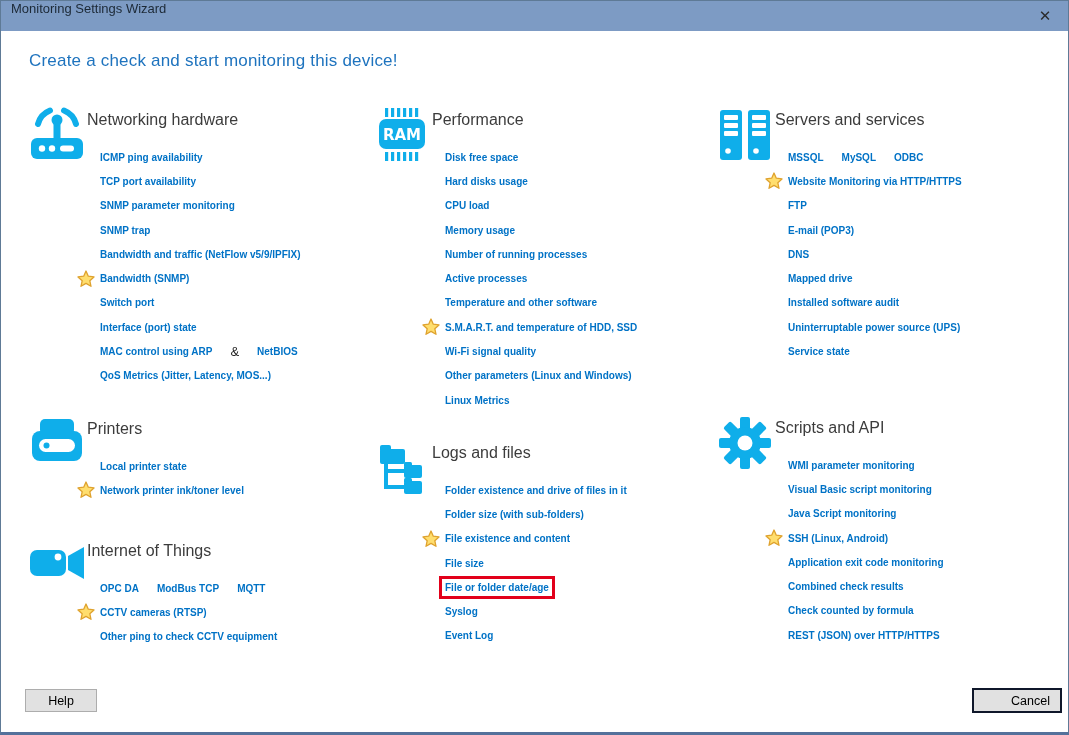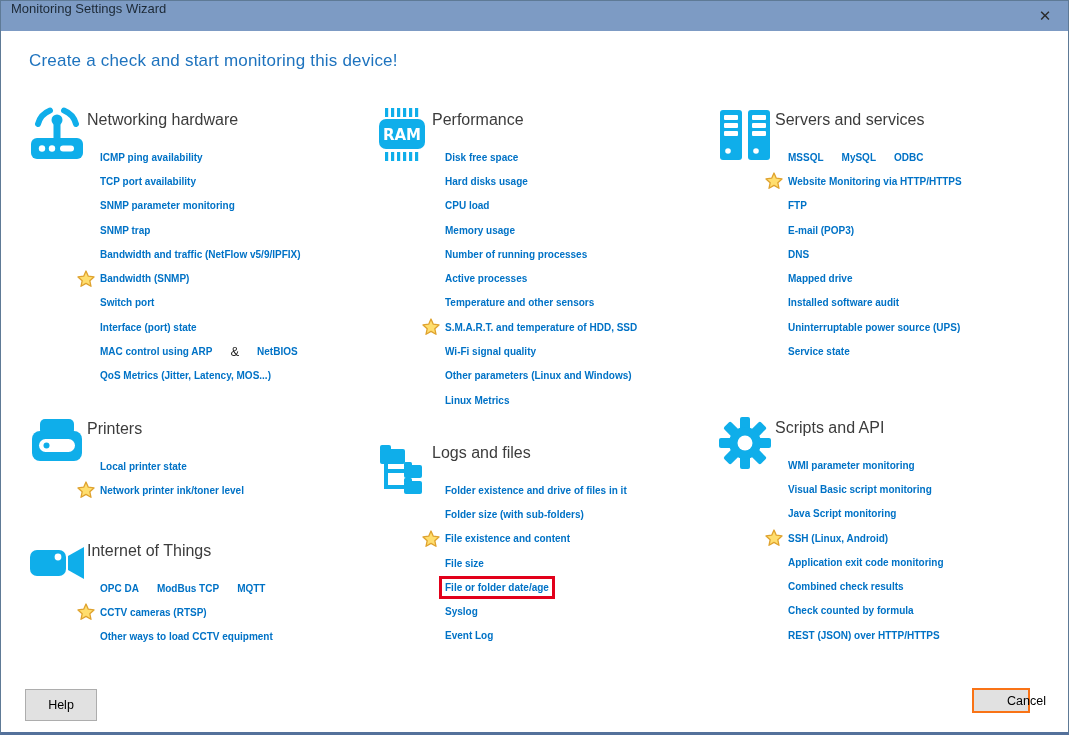--- a/index.html
+++ b/index.html
@@ -26,25 +26,25 @@
   .sec-title{margin-left:58px;font-size:16px;color:#3C3C3C;line-height:22px;}
   ul.links{list-style:none;margin:14px 0 0 0;padding:0 0 0 71px;}
   ul.links li{height:24.3px;display:flex;align-items:center;position:relative;}
   li.row{gap:18px;}
   .link{color:var(--accent,#0072C6);font-weight:700;font-size:10px;text-decoration:none;cursor:pointer;white-space:nowrap;text-align:center;}
   .amp{color:#222;font-size:13px;}
   .star{position:absolute;left:-23px;top:50%;transform:translateY(-50%);width:18px;height:18px;}
   .star svg{width:18px;height:18px;display:block;}
   .hl{outline:3px solid var(--red,#E2001A);outline-offset:3px;}
   .btn{
-    position:absolute;box-sizing:border-box;width:72px;height:32px;background:#E1E1E1;
+    position:absolute;box-sizing:border-box;width:72px;height:23px;background:#E1E1E1;
     border:1px solid #ADADAD;font-size:12.5px;color:#000;font-family:inherit;cursor:pointer;
   }
   #help-btn{left:24px;top:688px;}
-  #cancel-btn{left:971px;top:687px;width:58px;height:25px;border:2px solid #f97316;padding-left:33px;}
+  #cancel-btn{left:971px;top:687px;width:90px;height:25px;border:2px solid #0f172a;padding-left:33px;}
 </style>
 </head>
 <body>
 
 <div class="window">
   <div class="titlebar">
     <span class="title">Monitoring Settings Wizard</span>
   </div>
   <span class="close">✕</span>
 
@@ -146,21 +146,21 @@
           </li>
           <li class="">
             <span class="star">
               <svg viewBox="0 0 18 18">
                 <polygon points="9,1 11.3,6.2 17,6.9 12.8,10.7 14,16.3 9,13.4 4,16.3 5.2,10.7 1,6.9 6.7,6.2" fill="#FFDE6E" stroke="#DFA22E" stroke-width="1.3" stroke-linejoin="round"></polygon>
               </svg>
             </span>
             <a class="link">CCTV cameras (RTSP)</a>
           </li>
           <li class="">
-            <a class="link">Other ways to load CCTV equipment</a>
+            <a class="link">Other ping to check CCTV equipment</a>
           </li>
         </ul>
       </div>
       <div class="section" style="left: 373px; top: 108px;">
         <span class="icon">
           <svg viewBox="0 0 56 56" fill="currentColor">
             <rect x="11" y="1" width="3.2" height="9"></rect>
             <rect x="17" y="1" width="3.2" height="9"></rect>
             <rect x="23" y="1" width="3.2" height="9"></rect>
             <rect x="29" y="1" width="3.2" height="9"></rect>
@@ -190,21 +190,21 @@
           <li class="">
             <a class="link">Memory usage</a>
           </li>
           <li class="">
             <a class="link">Number of running processes</a>
           </li>
           <li class="">
             <a class="link">Active processes</a>
           </li>
           <li class="">
-            <a class="link">Temperature and other sensors</a>
+            <a class="link">Temperature and other software</a>
           </li>
           <li class="">
             <span class="star">
               <svg viewBox="0 0 18 18">
                 <polygon points="9,1 11.3,6.2 17,6.9 12.8,10.7 14,16.3 9,13.4 4,16.3 5.2,10.7 1,6.9 6.7,6.2" fill="#FFDE6E" stroke="#DFA22E" stroke-width="1.3" stroke-linejoin="round"></polygon>
               </svg>
             </span>
             <a class="link">S.M.A.R.T. and temperature of HDD, SSD</a>
           </li>
           <li class="">

